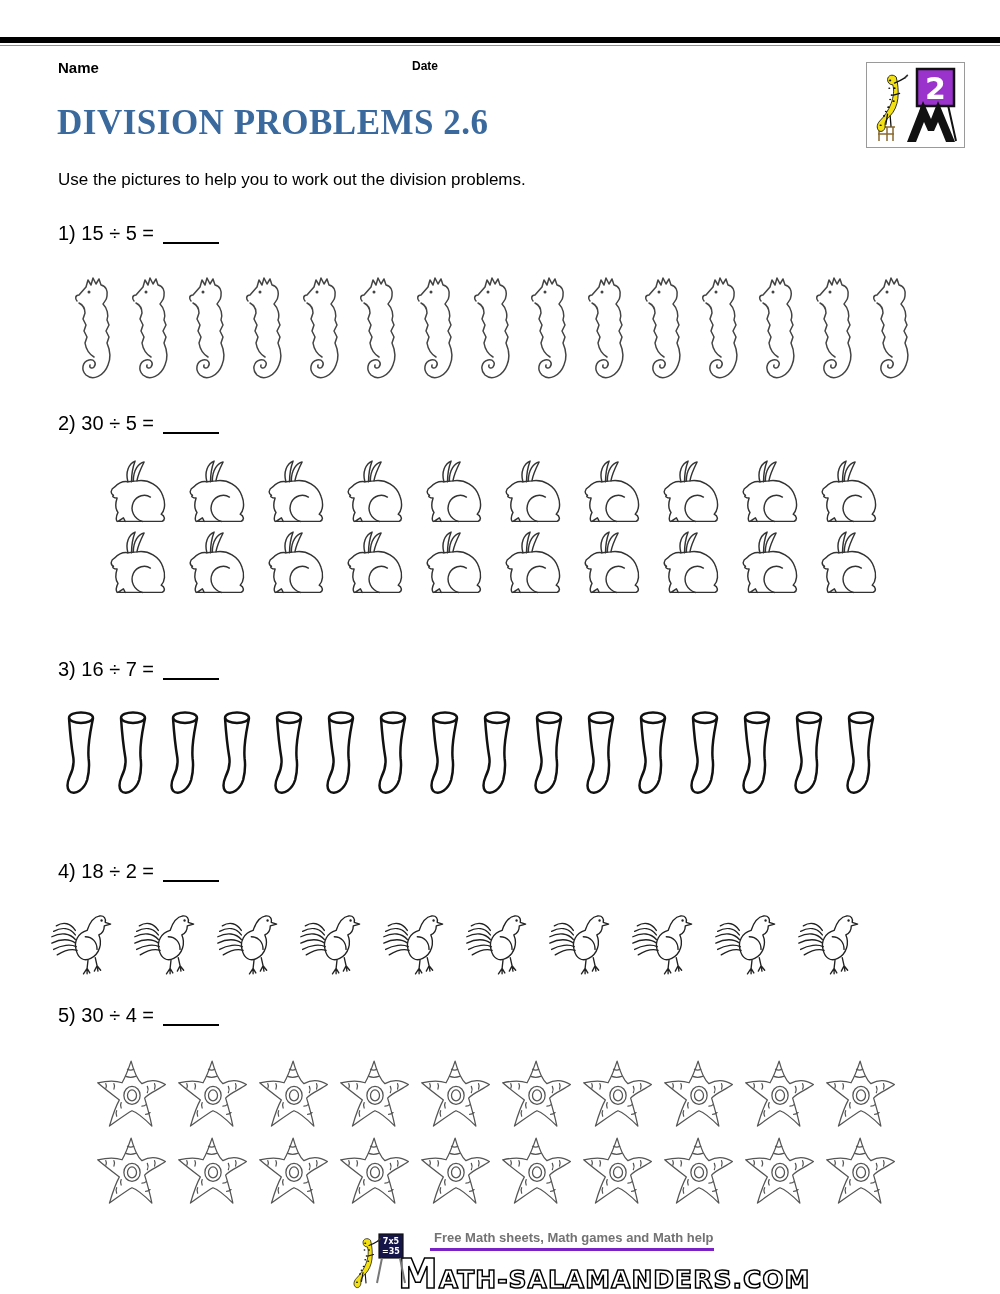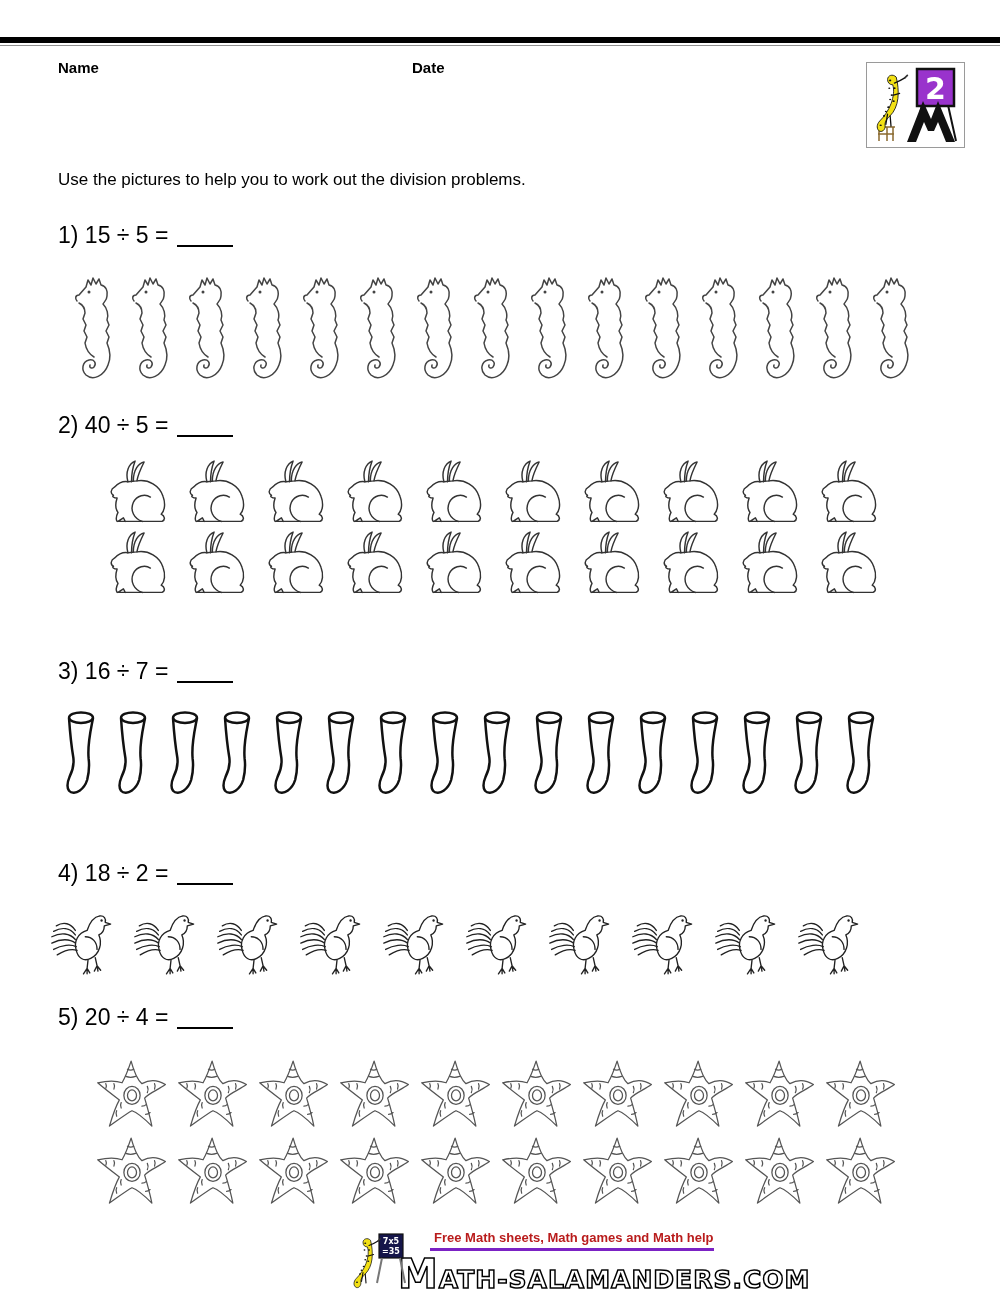--- a/index.html
+++ b/index.html
@@ -1,47 +1,47 @@
 <!DOCTYPE html>
 <html><head>
 <meta charset="utf-8">
 <style>
   html,body{margin:0;padding:0;background:#fff;}
   .page{position:relative;width:1000px;height:1294px;background:#fff;overflow:hidden;
         font-family:"Liberation Sans",sans-serif;color:#000;}
   .rule-black{position:absolute;left:0;top:37px;width:1000px;height:6px;background:#000;}
   .rule-gray{position:absolute;left:0;top:45px;width:1000px;height:1px;background:#8f8f8f;}
   .name-label{position:absolute;left:58px;top:59px;font-size:15px;font-weight:600;}
-  .date-label{position:absolute;left:412px;top:59px;font-size:15px;font-weight:600;}
+  .date-label{position:absolute;left:412px;top:59px;font-size:12px;font-weight:600;}
   .logo-box{position:absolute;left:866px;top:62px;width:97px;height:84px;border:1px solid #9a9a9a;background:#fff;}
   .logo-box svg{display:block;width:100%;height:100%;}
   .page-title{position:absolute;left:57px;top:103px;font-family:"Liberation Serif",serif;
               font-size:35px;font-weight:600;color:#3a699e;letter-spacing:.5px;white-space:nowrap;}
   .instruction{position:absolute;left:58px;top:170px;font-size:17px;white-space:nowrap;}
-  .problem-line{position:absolute;left:58px;font-size:23px;white-space:nowrap;}
+  .problem-line{position:absolute;left:58px;font-size:20px;white-space:nowrap;}
   #pl-0{top:222px}#pl-1{top:412px}#pl-2{top:658px}#pl-3{top:860px}#pl-4{top:1004px}
   .blank{display:inline-block;width:56px;height:0;border-bottom:2.5px solid #000;
          margin-left:9px;transform:translateY(4px);}
   .icon-grid{position:absolute;}
   #ig-0{left:72px;top:272px}
   #ig-1{left:100px;top:458px}
   #ig-2{left:62px;top:710px}
   #ig-3{left:50px;top:910px}
   #ig-4{left:95px;top:1056px}
   .icon-row{display:flex;align-items:flex-end;}
   .pic{display:block;flex:none;}
   .pic-seahorse{width:50px;height:114px;margin-right:7px;}
   .pic-rabbit{width:72px;height:71px;margin-right:7px;}
   .pic-sock{width:38px;height:86px;margin-right:14px;}
   .pic-bird{width:76px;height:68px;margin-right:7px;}
   .pic-starfish{width:74px;height:77px;margin-right:7px;}
   .footer{position:absolute;left:348px;top:1230px;display:flex;align-items:flex-start;}
   .footer-logo{width:66px;height:62px;flex:none;margin-top:1px;position:relative;z-index:2;}
   .footer-text{margin-left:-16px;}
-  .tagline{font-size:13px;font-weight:bold;color:#b91c1c;padding-left:36px;white-space:nowrap;}
+  .tagline{font-size:13px;font-weight:bold;color:#737373;padding-left:36px;white-space:nowrap;}
   .footer-rule{height:3px;background:#7b22c4;margin:3px 0 0 32px;width:284px;}
   .site-name{font-family:"DejaVu Sans",sans-serif;font-size:25px;font-weight:bold;
              text-transform:uppercase;color:#fff;-webkit-text-stroke:1.5px #000;
              letter-spacing:1px;line-height:1.1;white-space:nowrap;margin-top:1px;}
   .site-name::first-letter{font-size:40px;}
   svg text{font-family:"DejaVu Sans",sans-serif;}
   .defs-hidden{position:absolute;width:0;height:0;overflow:hidden;}
 </style>
 </head>
 <body>
@@ -117,20 +117,21 @@
     <svg viewBox="0 0 97 84">
       <path d="M12,64 L12,78 M20,64 L20,78 M26,64 L26,78 M10,64 L28,64 M11,71 L27,71" stroke="#8a6a2f" stroke-width="1.5" fill="none"></path>
       <path d="M55,42 L47,78 M81,42 L89,78" stroke="#111" stroke-width="2" fill="none"></path>
       <rect x="50" y="6" width="37" height="37" fill="#9933cc" stroke="#111" stroke-width="2.5"></rect>
       <text x="68.5" y="36" font-size="30" font-weight="bold" fill="#fff" text-anchor="middle">2</text>
       <path d="M40,79 L56,38 L64,56 L71,38 L88,79 L79,79 L71,59 L67,68 L61,68 L57,59 L49,79 Z" fill="#111"></path>
       <use href="#sym-salamander" x="6" y="8" width="36" height="62"></use>
     </svg>
   </div>
 
+  <div class="page-title">DIVISION PROBLEMS 2.6</div>
   <div class="instruction">Use the pictures to help you to work out the division problems.</div>
 
   <div class="problem-line" id="pl-0">
     <span>1) 15 ÷ 5 =</span><span class="blank"></span>
   </div>
   <div class="icon-grid" id="ig-0">
       <div class="icon-row">
         <svg class="pic pic-seahorse">
           <use href="#sym-seahorse"></use>
         </svg>
@@ -173,21 +174,21 @@
         <svg class="pic pic-seahorse">
           <use href="#sym-seahorse"></use>
         </svg>
         <svg class="pic pic-seahorse">
           <use href="#sym-seahorse"></use>
         </svg>
       </div>
     </div>
 
   <div class="problem-line" id="pl-1">
-    <span>2) 40 ÷ 5 =</span><span class="blank"></span>
+    <span>2) 30 ÷ 5 =</span><span class="blank"></span>
   </div>
   <div class="icon-grid" id="ig-1">
       <div class="icon-row">
         <svg class="pic pic-rabbit">
           <use href="#sym-rabbit"></use>
         </svg>
         <svg class="pic pic-rabbit">
           <use href="#sym-rabbit"></use>
         </svg>
         <svg class="pic pic-rabbit">
@@ -337,21 +338,21 @@
         <svg class="pic pic-bird">
           <use href="#sym-bird"></use>
         </svg>
         <svg class="pic pic-bird">
           <use href="#sym-bird"></use>
         </svg>
       </div>
     </div>
 
   <div class="problem-line" id="pl-4">
-    <span>5) 20 ÷ 4 =</span><span class="blank"></span>
+    <span>5) 30 ÷ 4 =</span><span class="blank"></span>
   </div>
   <div class="icon-grid" id="ig-4">
       <div class="icon-row">
         <svg class="pic pic-starfish">
           <use href="#sym-starfish"></use>
         </svg>
         <svg class="pic pic-starfish">
           <use href="#sym-starfish"></use>
         </svg>
         <svg class="pic pic-starfish">

